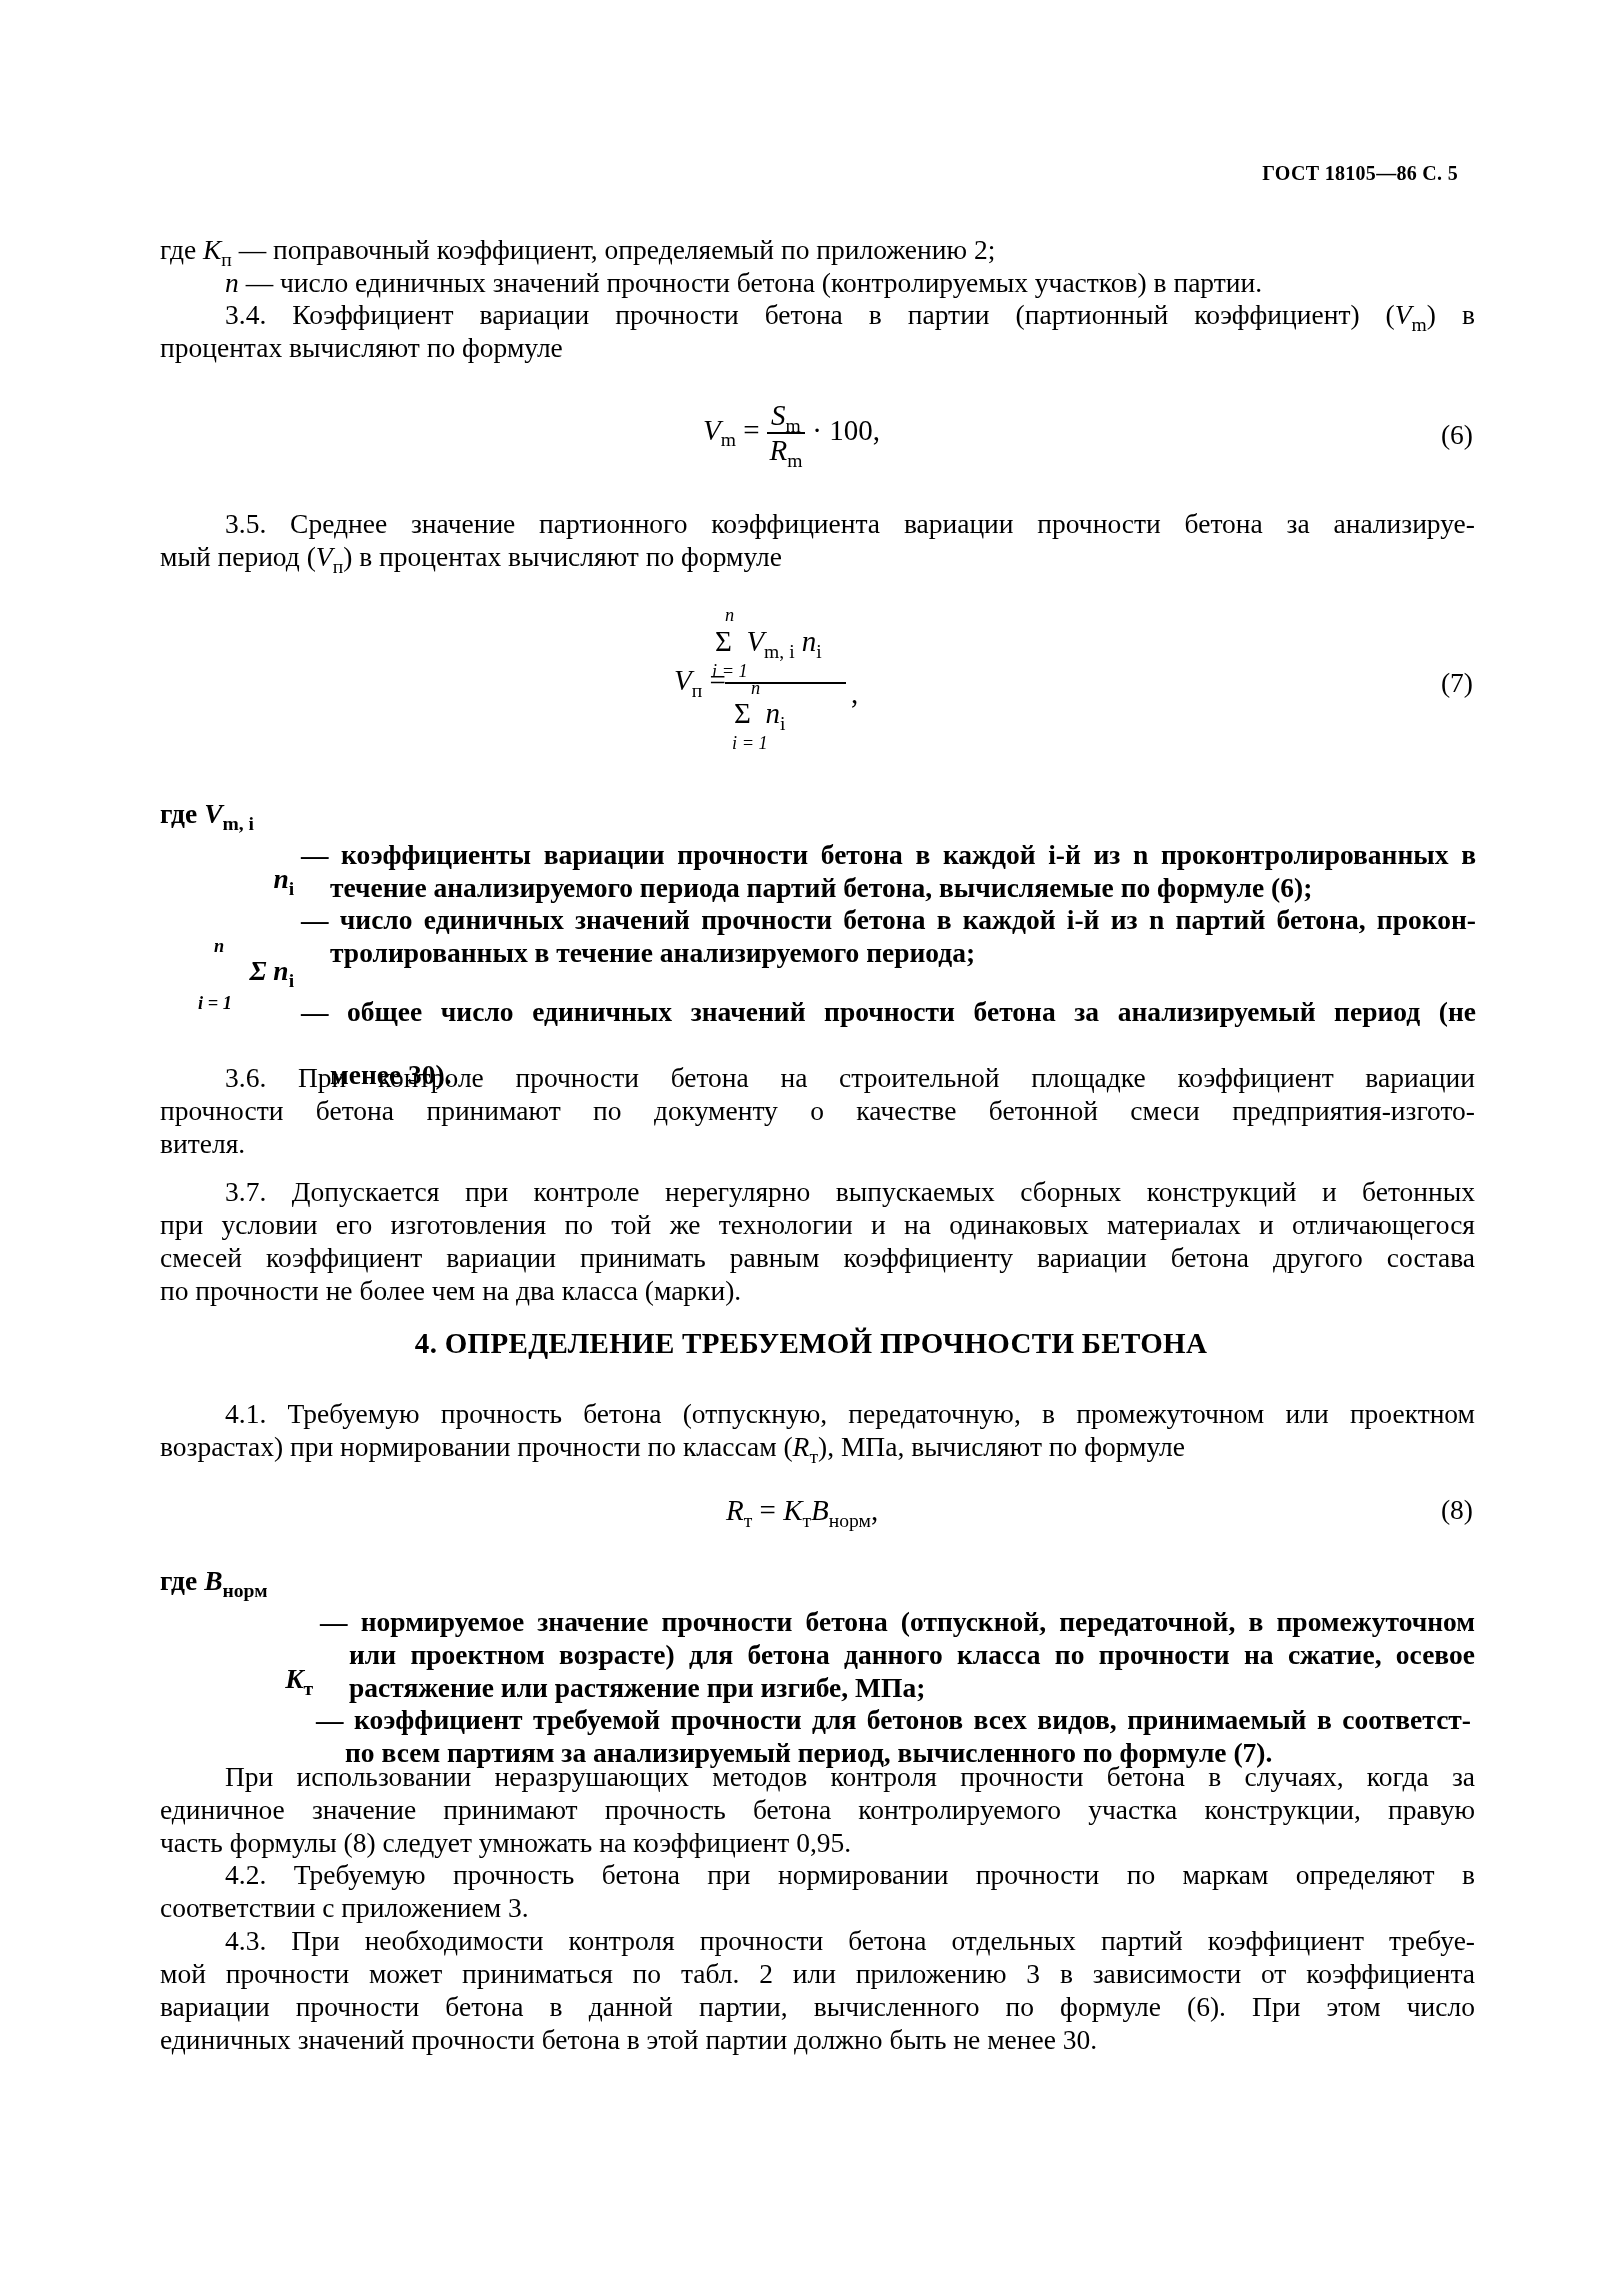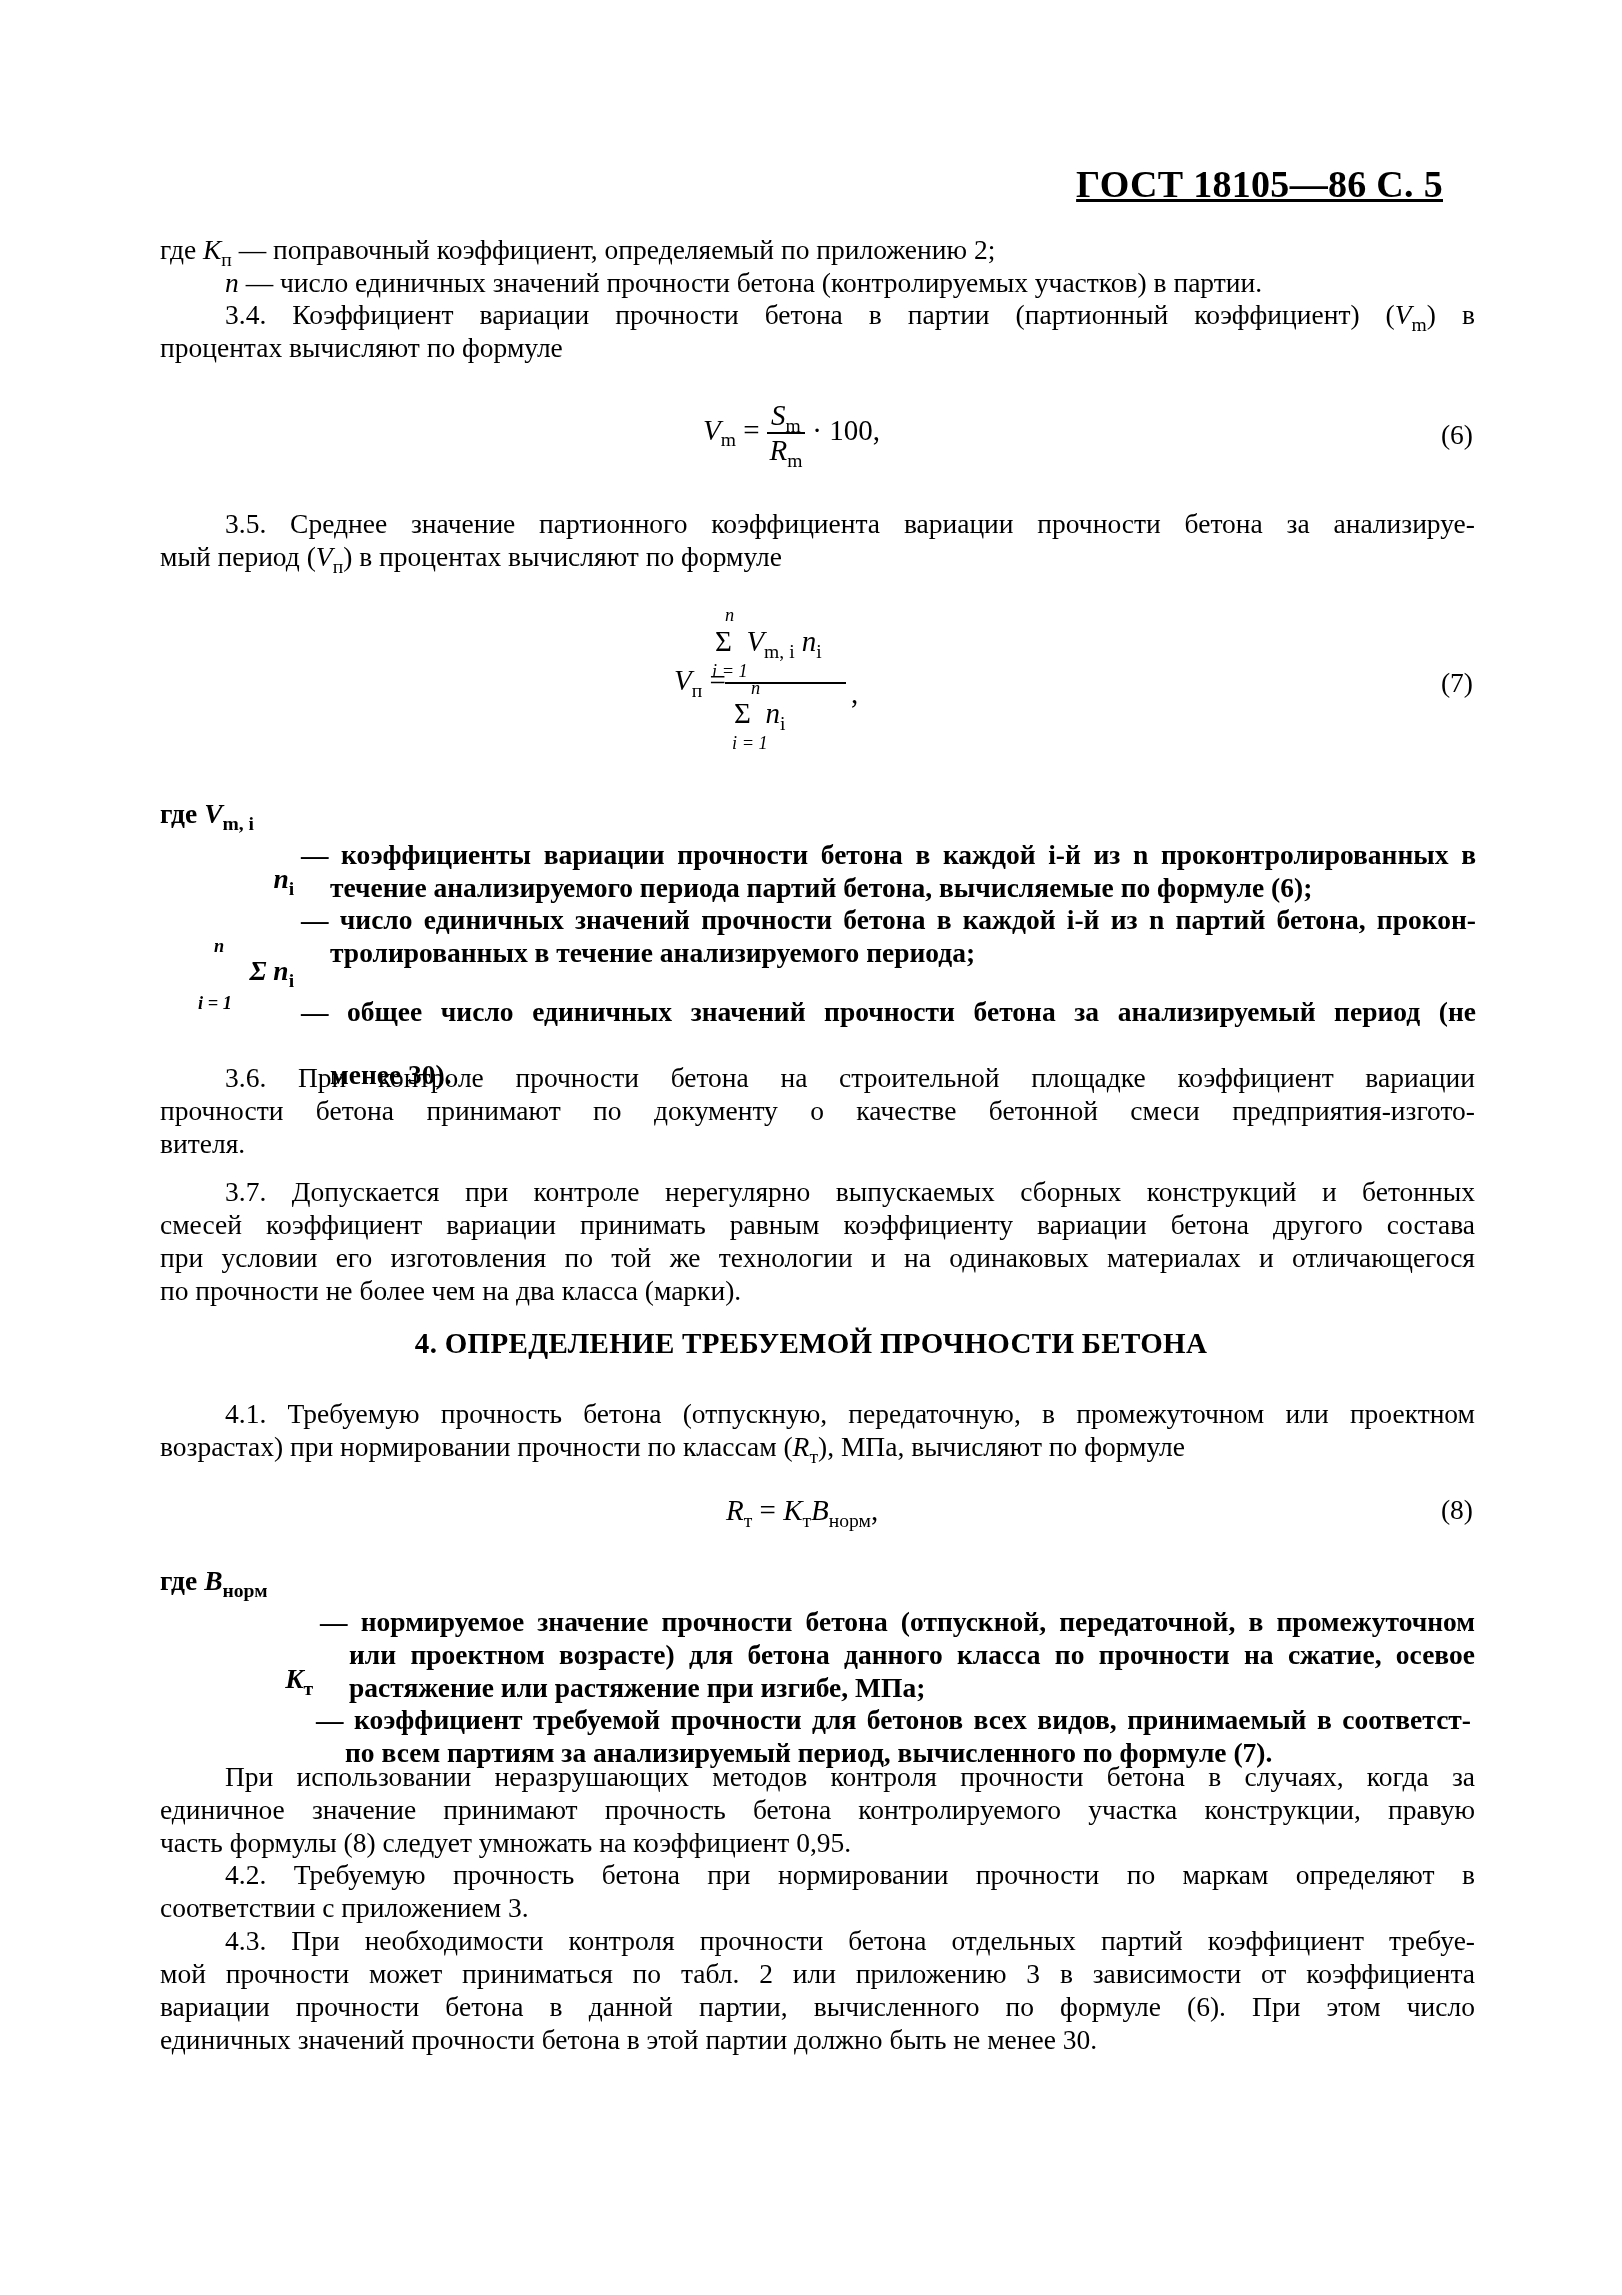--- a/index.html
+++ b/index.html
@@ -2,22 +2,22 @@
 <html style="font-size:10.5px"><head>
 <meta charset="utf-8">
 <style>
   html, body { margin: 0; padding: 0; background: #ffffff; }
   body {
     width: 1622px; height: 2295px; position: relative; overflow: hidden;
     font-family: "Liberation Serif", "DejaVu Serif", serif;
     color: #000;
   }
   .page-header {
-    position: absolute; top: 162px; right: 179px;
-    font-weight: bold; font-size: 38px; letter-spacing: 0.3px; text-decoration: underline;
+    position: absolute; top: 162px; right: 164px;
+    font-weight: bold; font-size: 20px; letter-spacing: 0.3px;
   }
   .body-text {
     position: absolute; left: 160px; width: 1315px;
     font-size: 27.5px; line-height: 33px; text-align: justify;
   }
   .line { display: block; white-space: nowrap; }
   .just { text-align: justify; text-align-last: justify; display: block; }
   .indent { text-indent: 65px; }
   i, .it { font-style: italic; }
   sub { font-size: 19.6px; vertical-align: -6.5px; line-height: 0; font-style: normal; }
@@ -108,22 +108,22 @@
 </div>
 
 <div class="body-text" style="top:1061px;">
   <span class="just indent">3.6. При контроле прочности бетона на строительной площадке коэффициент вариации</span>
   <span class="just">прочности бетона принимают по документу о качестве бетонной смеси предприятия-изгото-</span>
   <span class="line">вителя.</span>
 </div>
 
 <div class="body-text" style="top:1160px;margin-top:15px;">
   <span class="just indent">3.7. Допускается при контроле нерегулярно выпускаемых сборных конструкций и бетонных</span>
+  <span class="just">при условии его изготовления по той же технологии и на одинаковых материалах и отличающегося</span>
   <span class="just">смесей коэффициент вариации принимать равным коэффициенту вариации бетона другого состава</span>
-  <span class="just">при условии его изготовления по той же технологии и на одинаковых материалах и отличающегося</span>
   <span class="line">по прочности не более чем на два класса (марки).</span>
 </div>
 
 <div class="section-title">4. ОПРЕДЕЛЕНИЕ ТРЕБУЕМОЙ ПРОЧНОСТИ БЕТОНА</div>
 
 <div class="body-text" style="top:1397px;">
   <span class="just indent">4.1. Требуемую прочность бетона (отпускную, передаточную, в промежуточном или проектном</span>
   <span class="line"><span>возрастах) при нормировании прочности по классам (</span><i>R</i><sub>т</sub><span>), МПа, вычисляют по формуле</span></span>
 </div>
 

